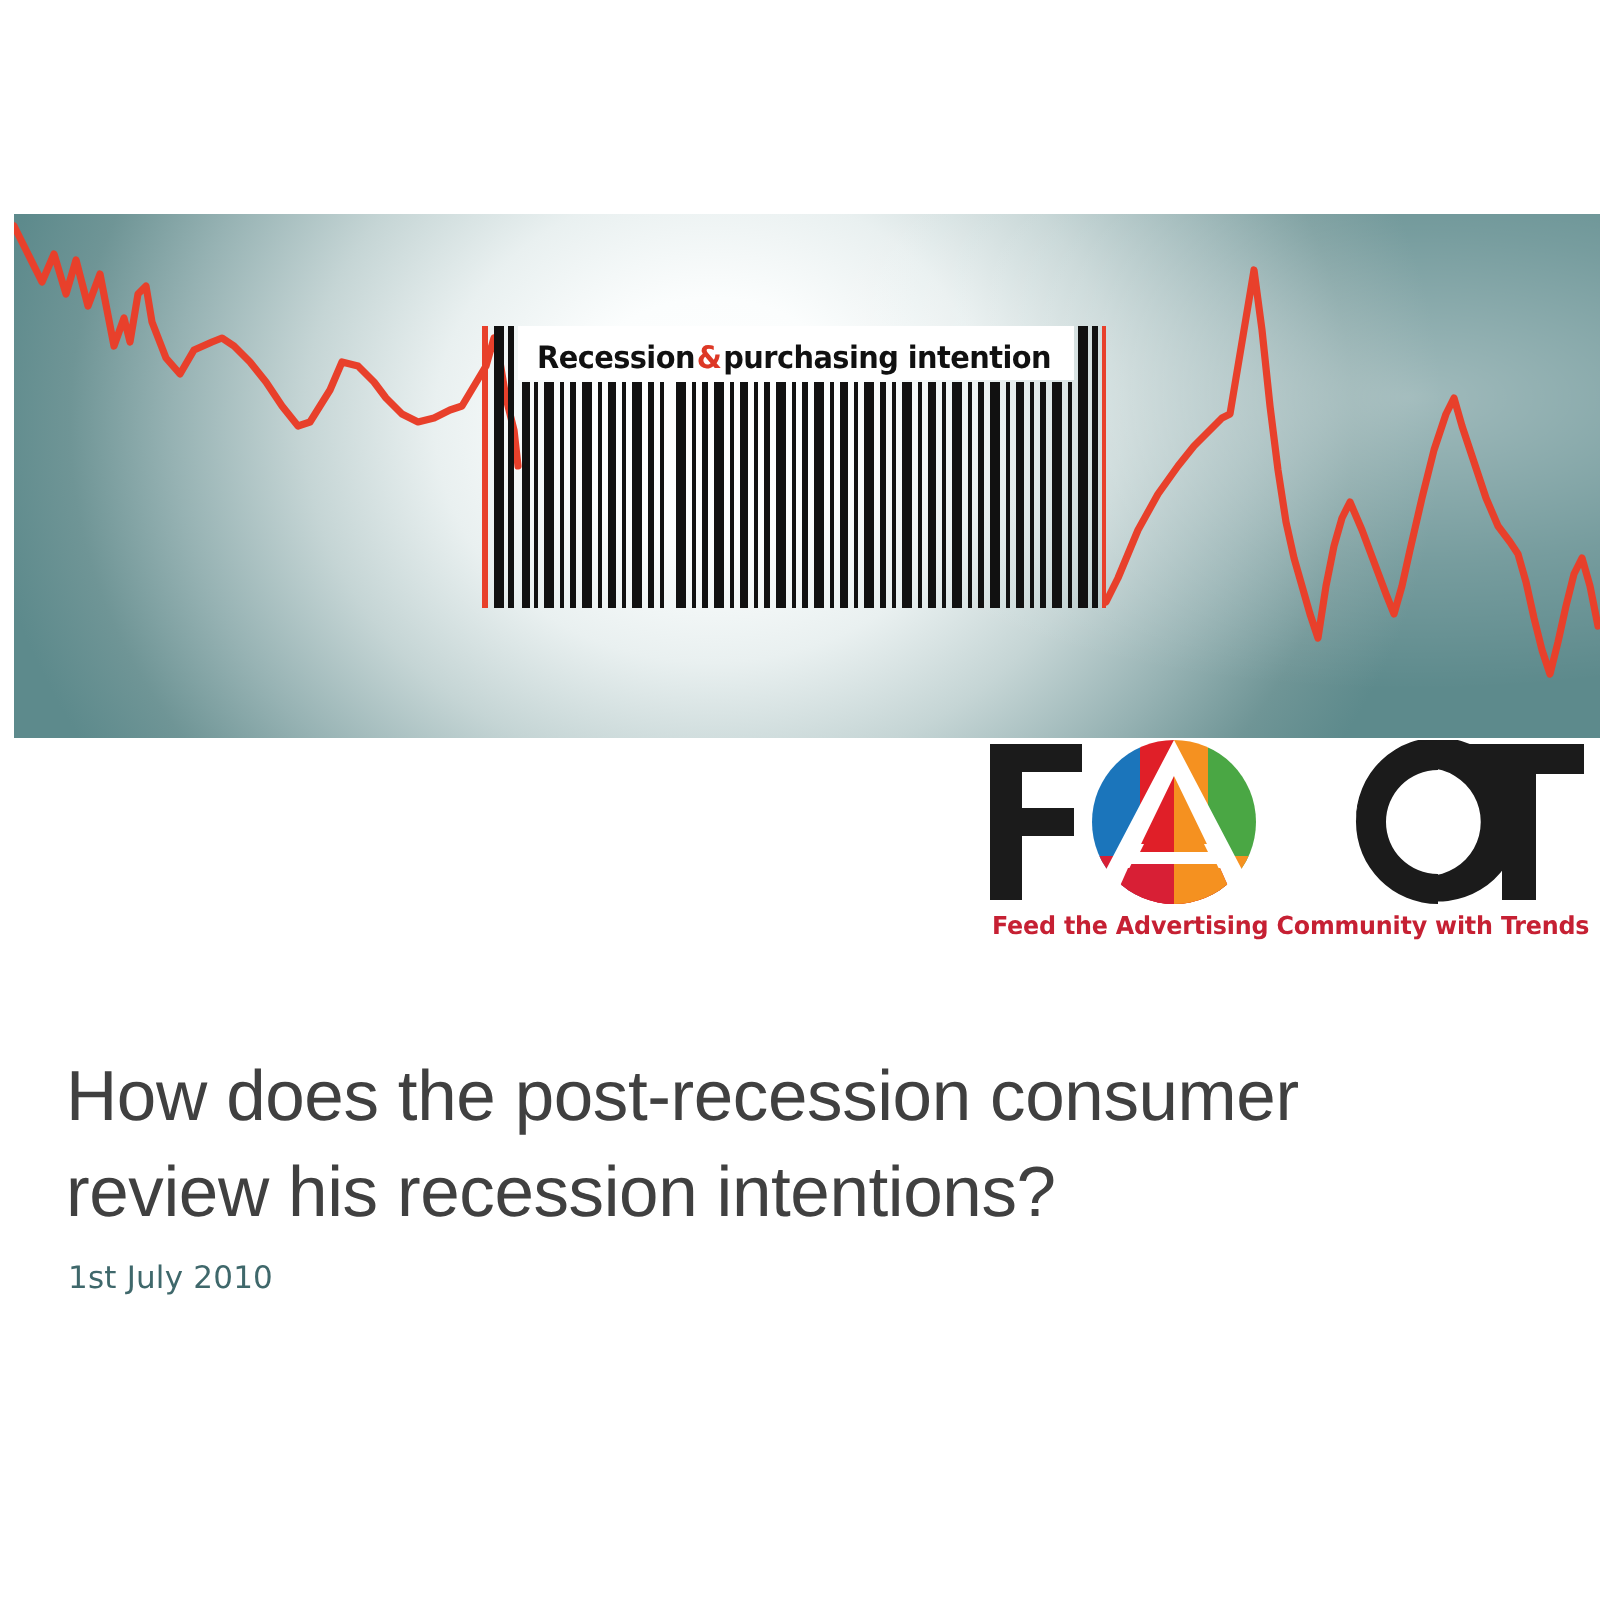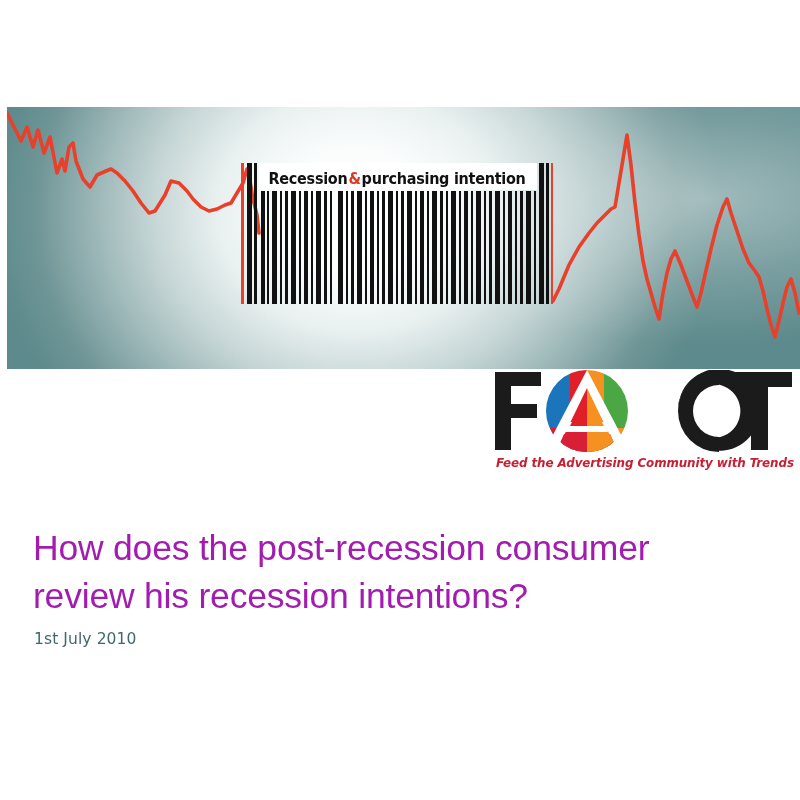--- a/index.html
+++ b/index.html
@@ -88,21 +88,20 @@
   }
   .barcode-label .amp { color: #dd3826; padding: 0 1px; }
 
   
   .logo {
     position: absolute;
     left: 492px;
     top: 370px;
     width: 302px;
     height: 108px;
-    font-style: italic;
   }
   .logo-mark {
     position: absolute;
     left: 0;
     top: 0;
     width: 302px;
     height: 82px;
   }
   .logo-tagline {
     position: absolute;
@@ -122,21 +121,21 @@
 
   
   .headline {
     position: absolute;
     left: 33px;
     top: 524px;
     width: 720px;
     font-family: "Liberation Sans", sans-serif;
     font-size: 35.5px;
     line-height: 48px;
-    color: #a21caf;
+    color: #404040;
     letter-spacing: -0.2px;
   }
   .headline-line { display: block; white-space: nowrap; }
 
   .subdate {
     position: absolute;
     left: 34px;
     top: 630px;
     font-family: "DejaVu Sans", sans-serif;
     font-size: 15.5px;

